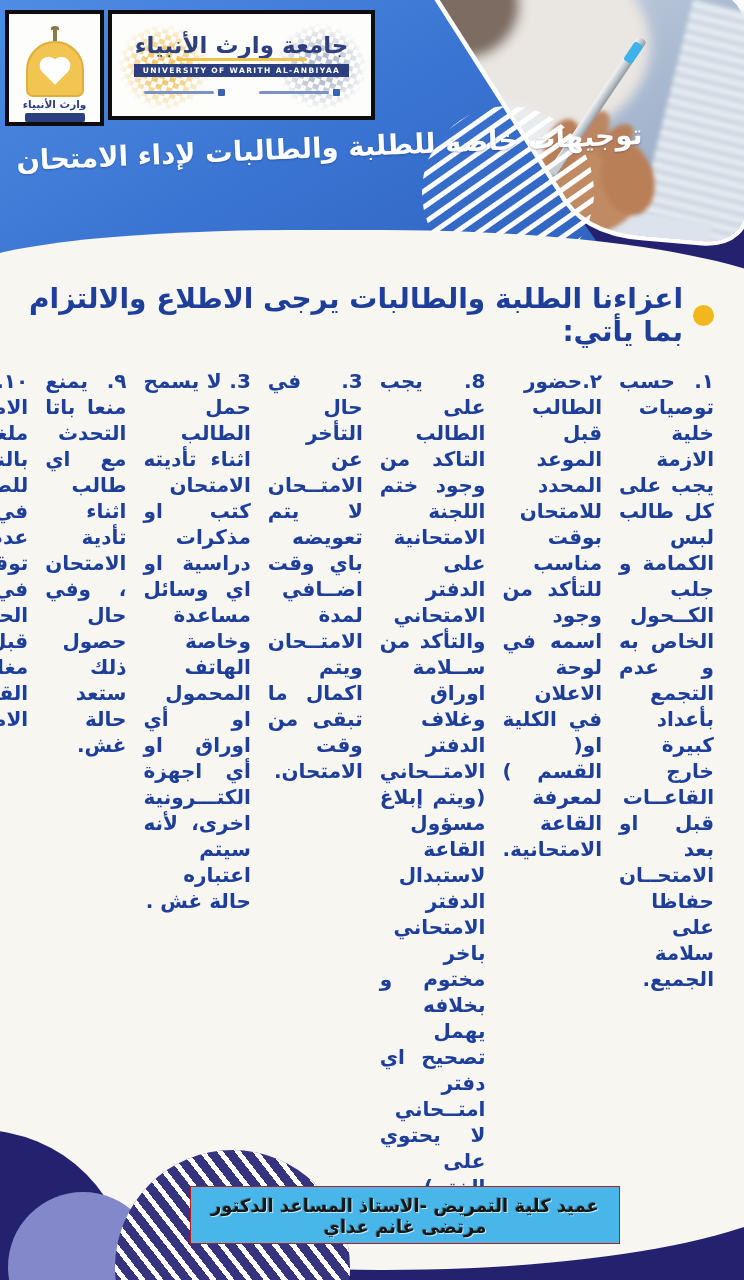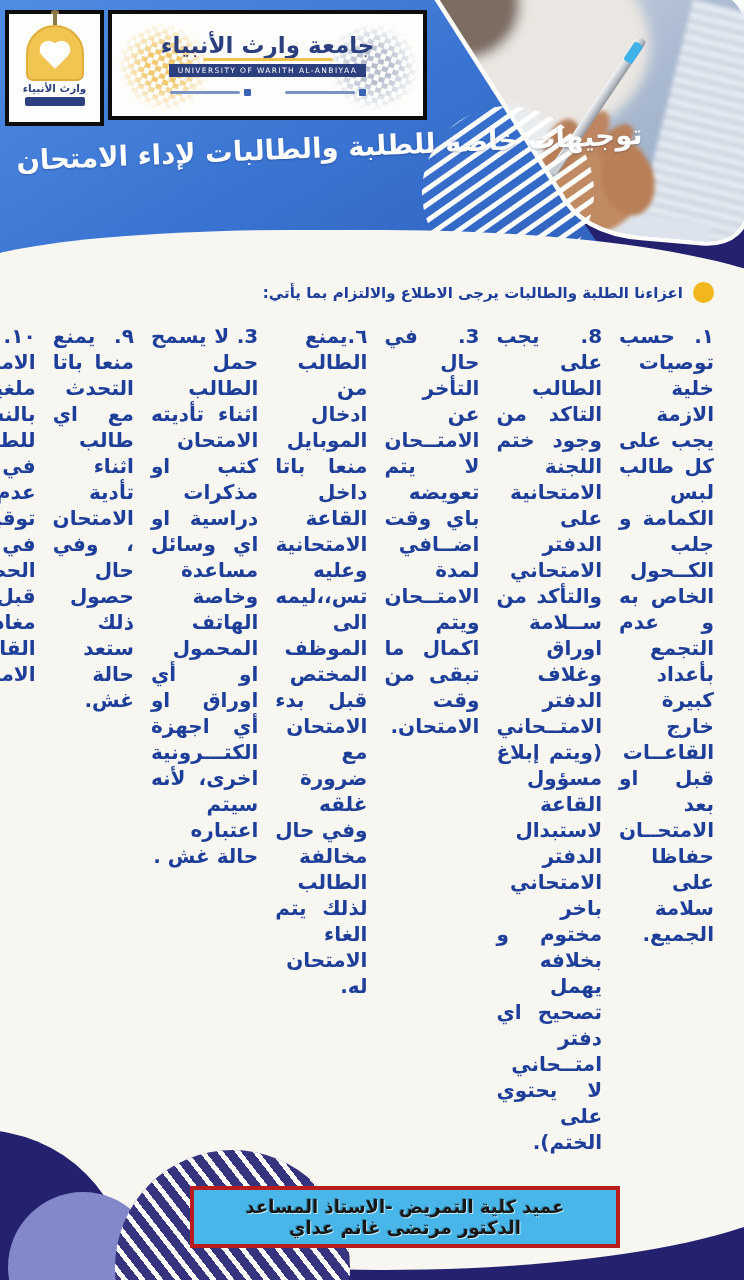--- a/index.html
+++ b/index.html
@@ -13,79 +13,79 @@
   .header-blue {
     position:absolute; top:0; left:0; width:744px; height:348px;
     background:linear-gradient(150deg,#4f8ce3 0%,#3a74d2 42%,#2a58b4 100%);
     z-index:1;
   }
   .photo-svg { position:absolute; top:0; left:330px; width:414px; height:332px; z-index:4; }
   
   .emblem-card {
     position:absolute; top:10px; left:5px; width:99px; height:116px;
     background:#fdfdfb; border:4px solid #0d0d0d; z-index:6;
-    display:flex; align-items:flex-start; justify-content:center;
+    display:flex; align-items:flex-end; justify-content:center;
   }
   .emblem-inner { display:flex; flex-direction:column; align-items:center; }
   .minaret { width:4px; height:11px; background:#8a7a4a; position:relative; }
   .minaret::before { content:""; position:absolute; top:-4px; left:-2px; width:8px; height:4px; background:#8a7a4a; border-radius:50% 50% 0 0; }
   .arch { position:relative; width:58px; height:56px; background:#f2c452; border:2px solid #e0ae3c; border-radius:29px 29px 7px 7px; }
   .heart { position:absolute; top:20px; left:50%; width:18px; height:18px; background:#fff; transform:translateX(-50%) rotate(-45deg); }
   .heart::before { content:""; position:absolute; top:-9px; left:0; width:18px; height:18px; border-radius:50%; background:#fff; }
   .heart::after  { content:""; position:absolute; top:0; left:9px; width:18px; height:18px; border-radius:50%; background:#fff; }
   .emblem-name { font-size:10.5px; font-weight:bold; color:#2c3f7e; margin-top:1px; }
   .emblem-ribbon { width:60px; height:9px; background:#2c3f7e; border-radius:2px; margin-top:3px; }
   .banner-card {
-    position:absolute; top:10px; left:108px; width:319px; height:110px;
+    position:absolute; top:10px; left:108px; width:267px; height:110px;
     background:#fdfdfb; border:4px solid #0d0d0d; z-index:6; overflow:hidden;
   }
   .dust { position:absolute; top:10px; width:92px; height:86px;
     background-image:repeating-conic-gradient(from 0deg, var(--c) 0% 25%, transparent 25% 50%);
     background-size:11px 11px; opacity:.8; transform:rotate(18deg);
     -webkit-mask-image:radial-gradient(ellipse at center,#000 28%,transparent 72%);
             mask-image:radial-gradient(ellipse at center,#000 28%,transparent 72%);
   }
   .dust-left  { left:6px;  --c:#f0bb4e; }
   .dust-right { right:4px; --c:#a8b2c6; }
   .banner-center { position:absolute; inset:0; display:flex; flex-direction:column; align-items:center; justify-content:center; gap:3px; }
   .banner-ar { font-size:23px; font-weight:bold; color:#2c3f7e; line-height:1; }
   .gold-swoosh { width:130px; height:3px; background:#f0c14b; border-radius:2px; margin-top:-2px; }
-  .banner-en { background:#2c3f7e; color:#ffffff; font-size:7.5px; font-weight:normal; letter-spacing:1.4px; padding:2px 9px; direction:ltr; }
+  .banner-en { background:#2c3f7e; color:#ffffff; font-size:7.5px; font-weight:bold; letter-spacing:1.4px; padding:2px 9px; direction:ltr; }
   .contact-row { display:flex; gap:34px; margin-top:9px; }
   .contact-strip { display:flex; align-items:center; gap:4px; }
   .contact-strip .sq { width:7px; height:7px; background:#3a62b5; border-radius:1px; }
   .contact-strip .ln { width:70px; height:3px; background:#7b93c4; border-radius:2px; }
   .poster-title {
     position:absolute; top:131px; left:16px; z-index:6;
     font-size:27.5px; font-weight:bold; color:#ffffff; white-space:nowrap;
     transform:rotate(-2.4deg); text-shadow:0 1px 2px rgba(20,40,90,.35);
     direction:rtl;
   }
   
   .content-panel {
     position:absolute; top:230px; left:-50px; right:-70px; height:1040px;
     background:#f8f6f0; z-index:5;
     border-top-left-radius:340px 48px; border-top-right-radius:430px 85px;
     border-bottom-left-radius:430px 135px; border-bottom-right-radius:430px 95px;
   }
   .content { position:absolute; top:282px; right:30px; left:26px; z-index:7; direction:rtl; color:#1d3e99; }
-  .intro { display:flex; align-items:center; gap:10px; font-size:15px; font-weight:bold; }
+  .intro { display:flex; align-items:center; gap:10px; font-size:28px; font-weight:bold; }
   .bullet { flex:0 0 auto; width:21px; height:21px; border-radius:50%; background:#f2b71d; }
   .items { margin-top:20px; display:flex; flex-direction:row; gap:17px; }
   .item { font-size:20px; font-weight:bold; line-height:26px; text-align:justify; }
   
   .wave-left { position:absolute; left:-170px; bottom:-150px; width:300px; height:300px; border-radius:50%; background:#24216f; z-index:8; }
   .purple-circle { position:absolute; left:8px; bottom:-62px; width:150px; height:150px; border-radius:50%; background:#8288c9; z-index:8; }
   .hatch-bottom { position:absolute; left:115px; bottom:-105px; width:235px; height:235px; border-radius:50%; background:#36337f; overflow:hidden; z-index:9; }
   .hatch-bottom::after { content:""; position:absolute; inset:-20px;
     background:repeating-linear-gradient(52deg,#ffffff 0 5px,transparent 5px 14px); }
   .signature-box {
     position:absolute; top:1186px; left:190px; width:430px; min-height:58px; z-index:10;
-    background:#49b6e9; border:4px solid #b91c1c;
-    display:flex; align-items:flex-start; justify-content:center; padding:6px 17px;
+    background:#49b6e9; border:1px solid #b91c1c;
+    display:flex; align-items:flex-end; justify-content:center; padding:6px 17px;
     direction:rtl;
   }
   .signature-text { font-size:18px; font-weight:bold; color:#161616; text-align:center;
     text-shadow:1px 1px 0 rgba(235,250,255,.75), -1px -1px 0 rgba(0,0,0,.3); }
 </style>
 </head>
 <body>
 
 <div class="page">
 
@@ -188,23 +188,23 @@
 
   <div class="content-panel"></div>
 
   <div class="content">
     <div class="intro">
       <span class="bullet"></span>
       <span>اعزاءنا الطلبة والطالبات يرجى الاطلاع والالتزام بما يأتي:</span>
     </div>
     <div class="items">
       <p class="item">١. حسب توصيات خلية الازمة يجب على كل طالب لبس الكمامة و جلب الكــحول الخاص به و عدم التجمع بأعداد كبيرة خارج القاعــات قبل او بعد الامتحــان حفاظا على سلامة الجميع.</p>
+      <p class="item">٢.حضور الطالب قبل الموعد المحدد للامتحان بوقت مناسب للتأكد من وجود اسمه في لوحة الاعلان في الكلية او( القسم ) لمعرفة القاعة الامتحانية.</p>
       <p class="item">8. يجب على الطالب التاكد من وجود ختم اللجنة الامتحانية على الدفتر الامتحاني والتأكد من ســلامة اوراق وغلاف الدفتر الامتــحاني (ويتم إبلاغ مسؤول القاعة لاستبدال الدفتر الامتحاني باخر مختوم و بخلافه يهمل تصحيح اي دفتر امتــحاني لا يحتوي على الختم).</p>
       <p class="item">3. في حال التأخر عن الامتــحان لا يتم تعويضه باي وقت اضــافي لمدة الامتــحان ويتم اكمال ما تبقى من وقت الامتحان.</p>
-      <p class="item">٦.يمنع الطالب من ادخال الموبايل منعا باتا داخل القاعة الامتحانية وعليه تس،،ليمه الى الموظف المختص قبل بدء الامتحان مع ضرورة غلقه وفي حال مخالفة الطالب لذلك يتم الغاء الامتحان له.</p>
       <p class="item">3. لا يسمح حمل الطالب اثناء تأديته الامتحان كتب او مذكرات دراسية او اي وسائل مساعدة وخاصة الهاتف المحمول او أي اوراق او أي اجهزة الكتـــرونية اخرى، لأنه سيتم اعتباره حالة غش .</p>
       <p class="item">٩. يمنع منعا باتا التحدث مع اي طالب اثناء تأدية الامتحان ، وفي حال حصول ذلك ستعد حالة غش.</p>
       <p class="item">١٠. يعد الامتحان ملغيا بالنسبة للطالب في حالة عدم توقيعه في سجل الحضور قبل مغادرة القاعة الامتحانية.</p>
     </div>
   </div>
 
   <div class="wave-left"></div>
   <div class="purple-circle"></div>
   <div class="hatch-bottom"></div>
 

